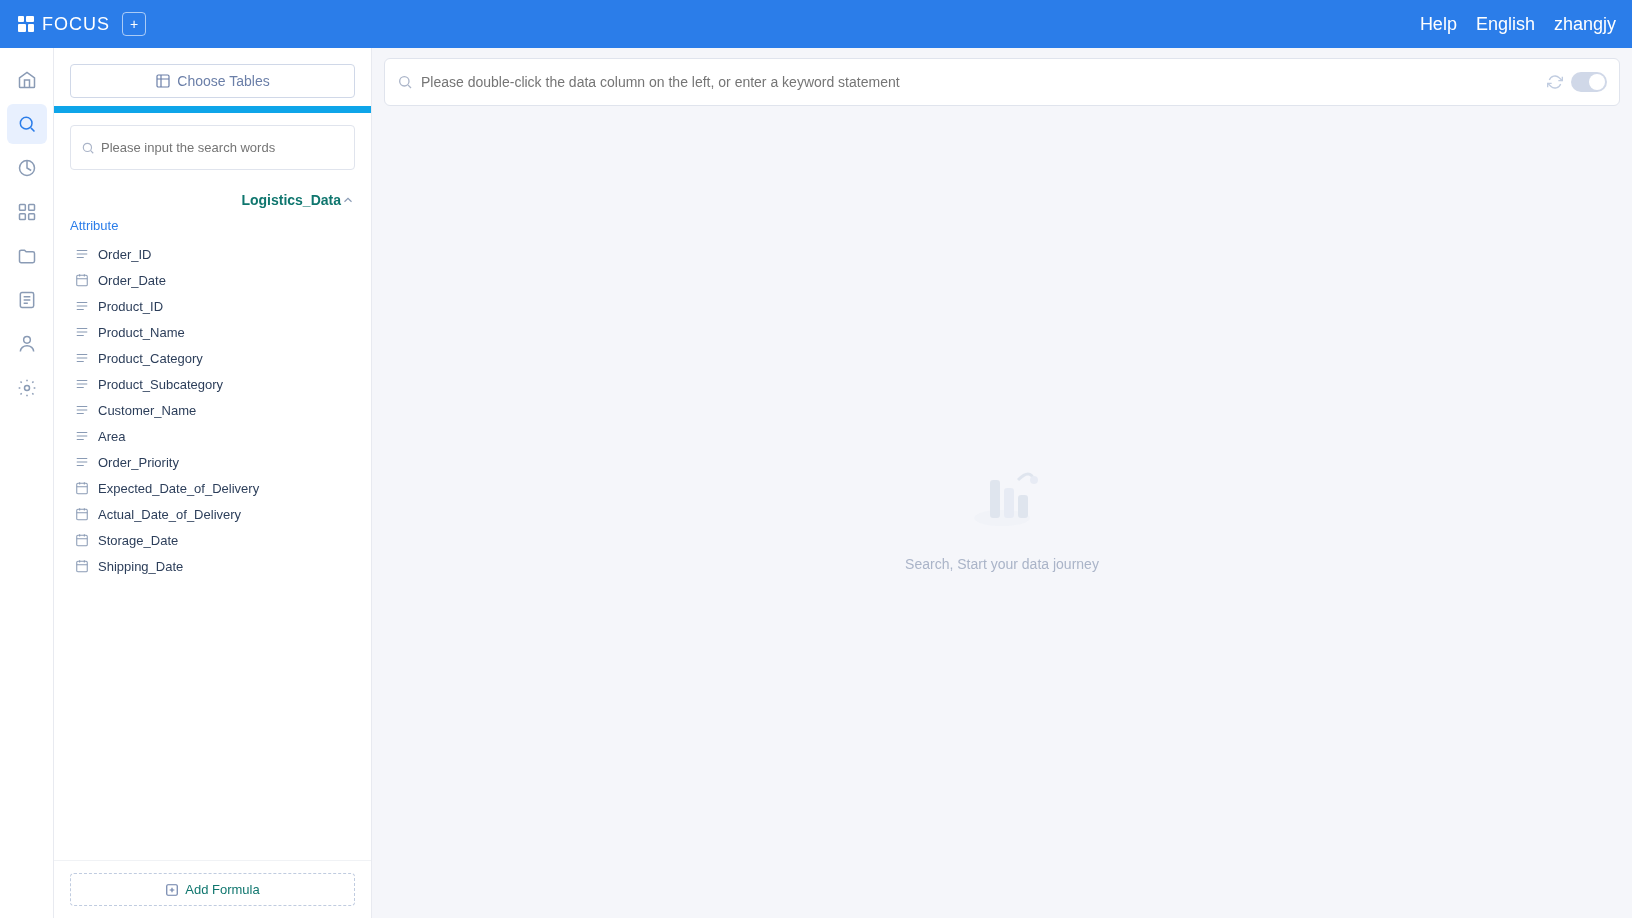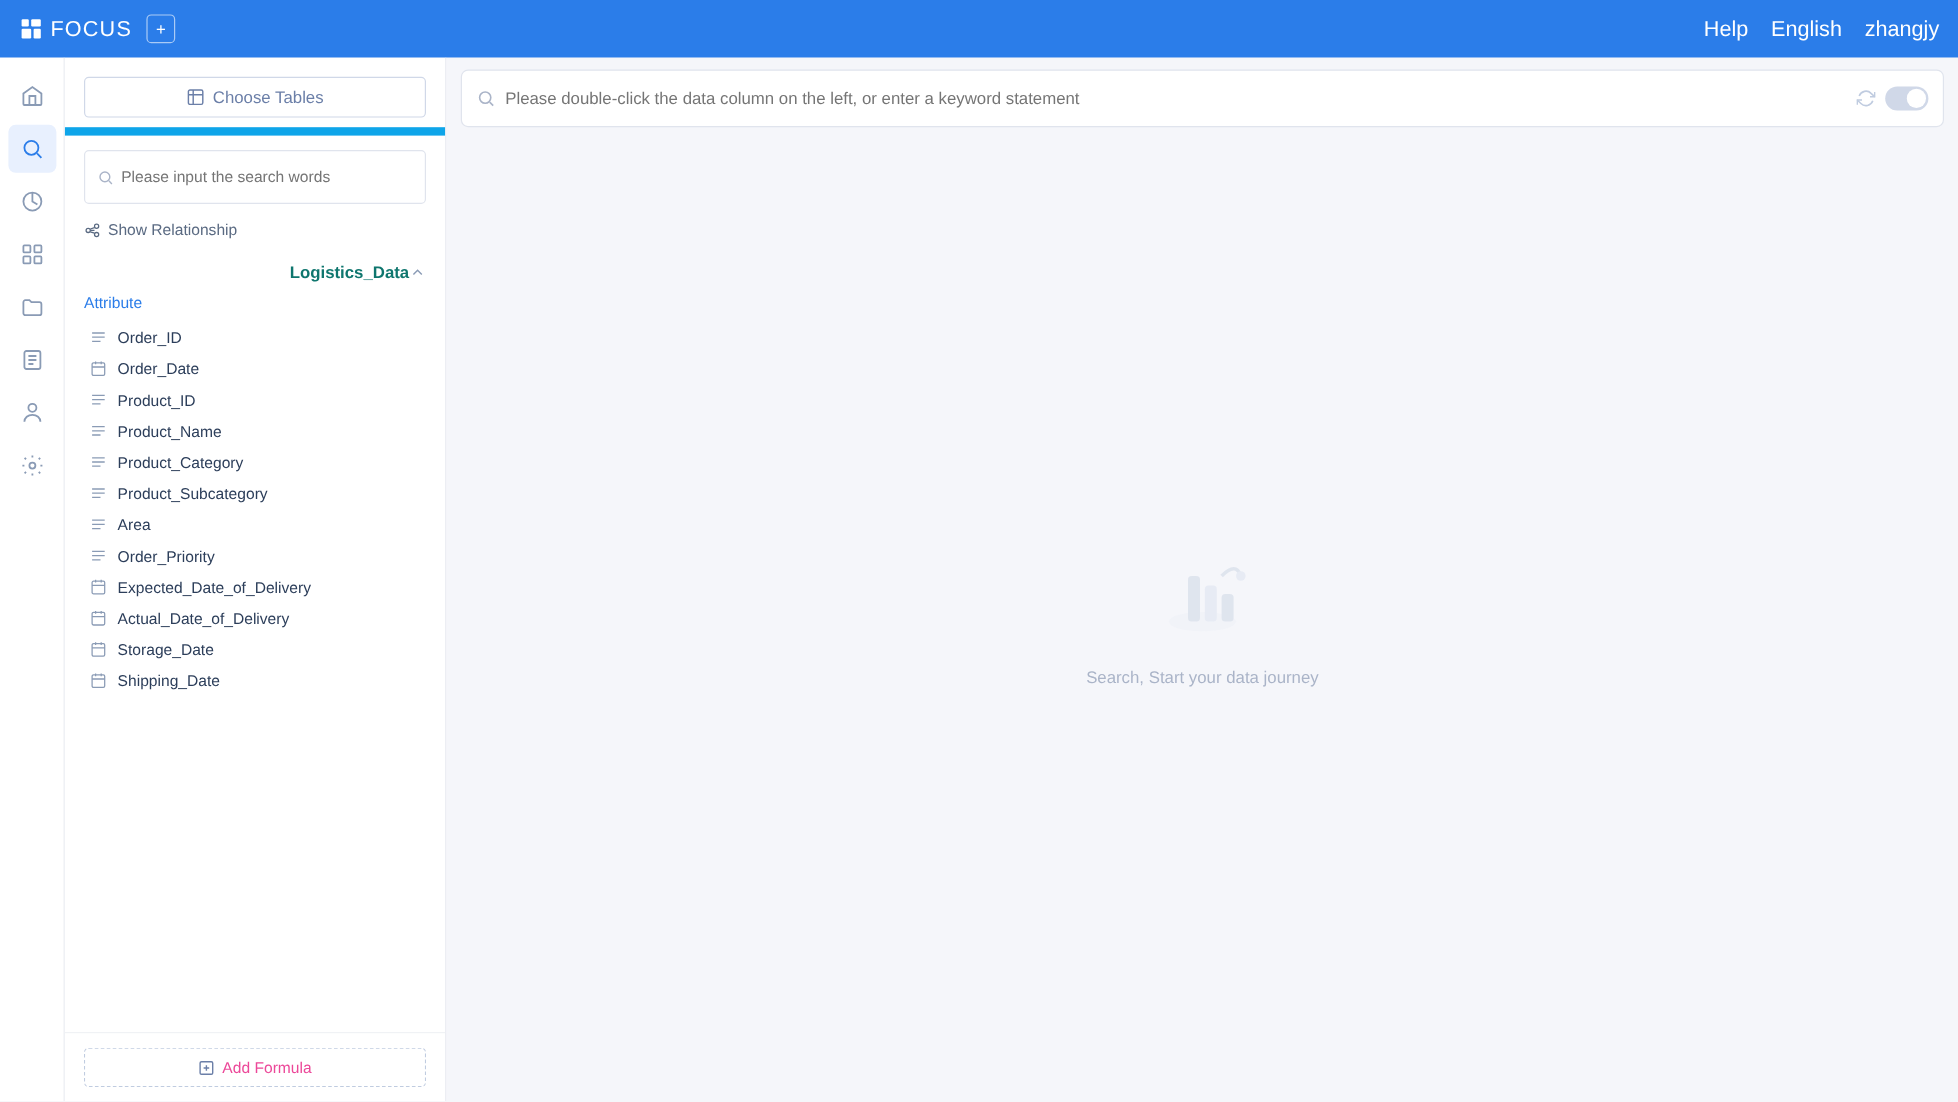--- a/index.html
+++ b/index.html
@@ -185,21 +185,21 @@
       border-top: 1px solid #f0f2f5;
     }
     .add-formula-btn {
       display: flex;
       align-items: center;
       gap: 6px;
       border: 1px dashed #c0cce0;
       border-radius: 4px;
       padding: 8px 14px;
       font-size: 13px;
-      color: #ec4899;
+      color: #0f766e;
       cursor: pointer;
       width: 100%;
       justify-content: center;
       background: #fff;
     }
 
     
     .main-content {
       flex: 1;
       display: flex;
@@ -357,29 +357,20 @@
     </div>
 
     <div class="search-box">
       <svg width="14" height="14" viewBox="0 0 24 24" fill="none" stroke="#aab4c8" stroke-width="2">
         <circle cx="11" cy="11" r="7"></circle>
         <path d="M21 21l-4.35-4.35"></path>
       </svg>
       <input class="query-bar-input" placeholder="Please input the search words" style="">
     </div>
 
-    <div class="show-relationship">
-      <svg width="14" height="14" viewBox="0 0 24 24" fill="none" stroke="#5a6a82" stroke-width="1.8">
-        <circle cx="6" cy="12" r="3"></circle>
-        <circle cx="18" cy="6" r="3"></circle>
-        <circle cx="18" cy="18" r="3"></circle>
-        <path d="M9 12h6M9 10l6-2M9 14l6 2"></path>
-      </svg>
-      <span>Show Relationship</span>
-    </div>
 
     <div class="table-section">
       <div class="table-header">
         <span>Logistics_Data</span>
         <svg width="14" height="14" viewBox="0 0 24 24" fill="none" stroke="#8a9bb5" stroke-width="2">
           <path d="M18 15l-6-6-6 6"></path>
         </svg>
       </div>
       <div class="attribute-label">Attribute</div>
 
@@ -444,20 +435,30 @@
     <span>Product_Subcategory</span>
   </div>
           <div class="field-item">
     <span class="field-icon">
               <svg width="14" height="14" viewBox="0 0 24 24" fill="none" stroke="#8a9bb5" stroke-width="1.8">
         <line x1="3" y1="6" x2="21" y2="6"></line>
         <line x1="3" y1="12" x2="21" y2="12"></line>
         <line x1="3" y1="18" x2="15" y2="18"></line>
        </svg>
             </span>
+    <span>Customer_Name</span>
+  </div>
+          <div class="field-item">
+    <span class="field-icon">
+              <svg width="14" height="14" viewBox="0 0 24 24" fill="none" stroke="#8a9bb5" stroke-width="1.8">
+        <line x1="3" y1="6" x2="21" y2="6"></line>
+        <line x1="3" y1="12" x2="21" y2="12"></line>
+        <line x1="3" y1="18" x2="15" y2="18"></line>
+       </svg>
+            </span>
     <span>Area</span>
   </div>
           <div class="field-item">
     <span class="field-icon">
               <svg width="14" height="14" viewBox="0 0 24 24" fill="none" stroke="#8a9bb5" stroke-width="1.8">
         <line x1="3" y1="6" x2="21" y2="6"></line>
         <line x1="3" y1="12" x2="21" y2="12"></line>
         <line x1="3" y1="18" x2="15" y2="18"></line>
        </svg>
             </span>

